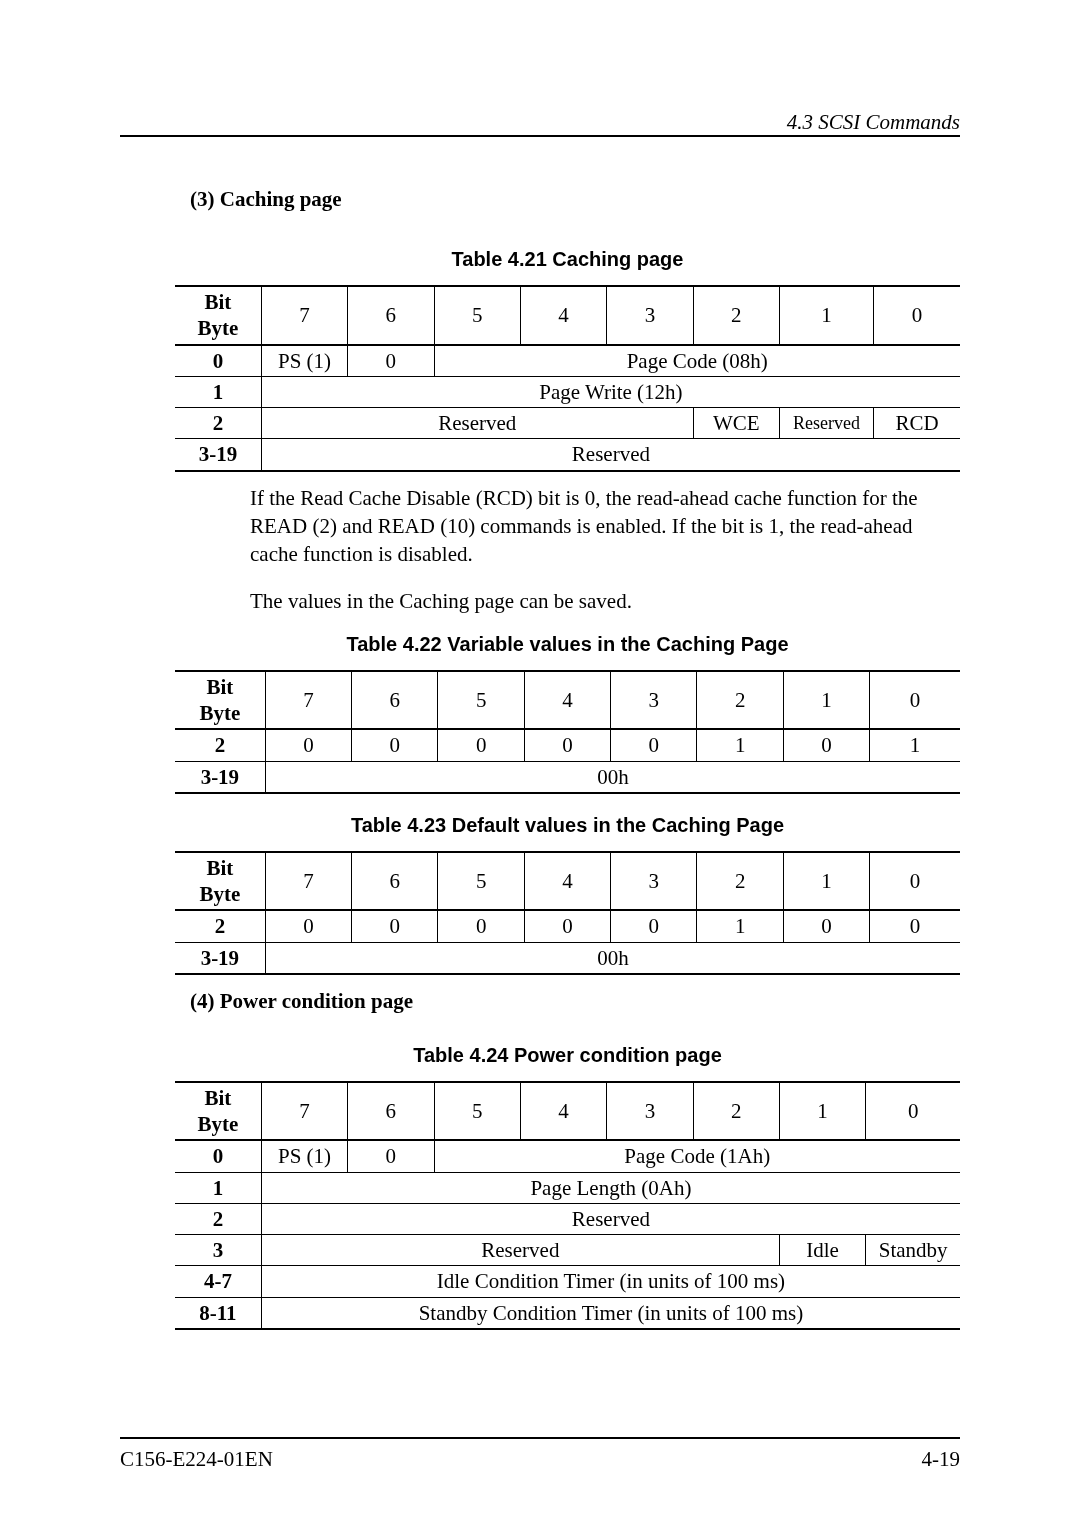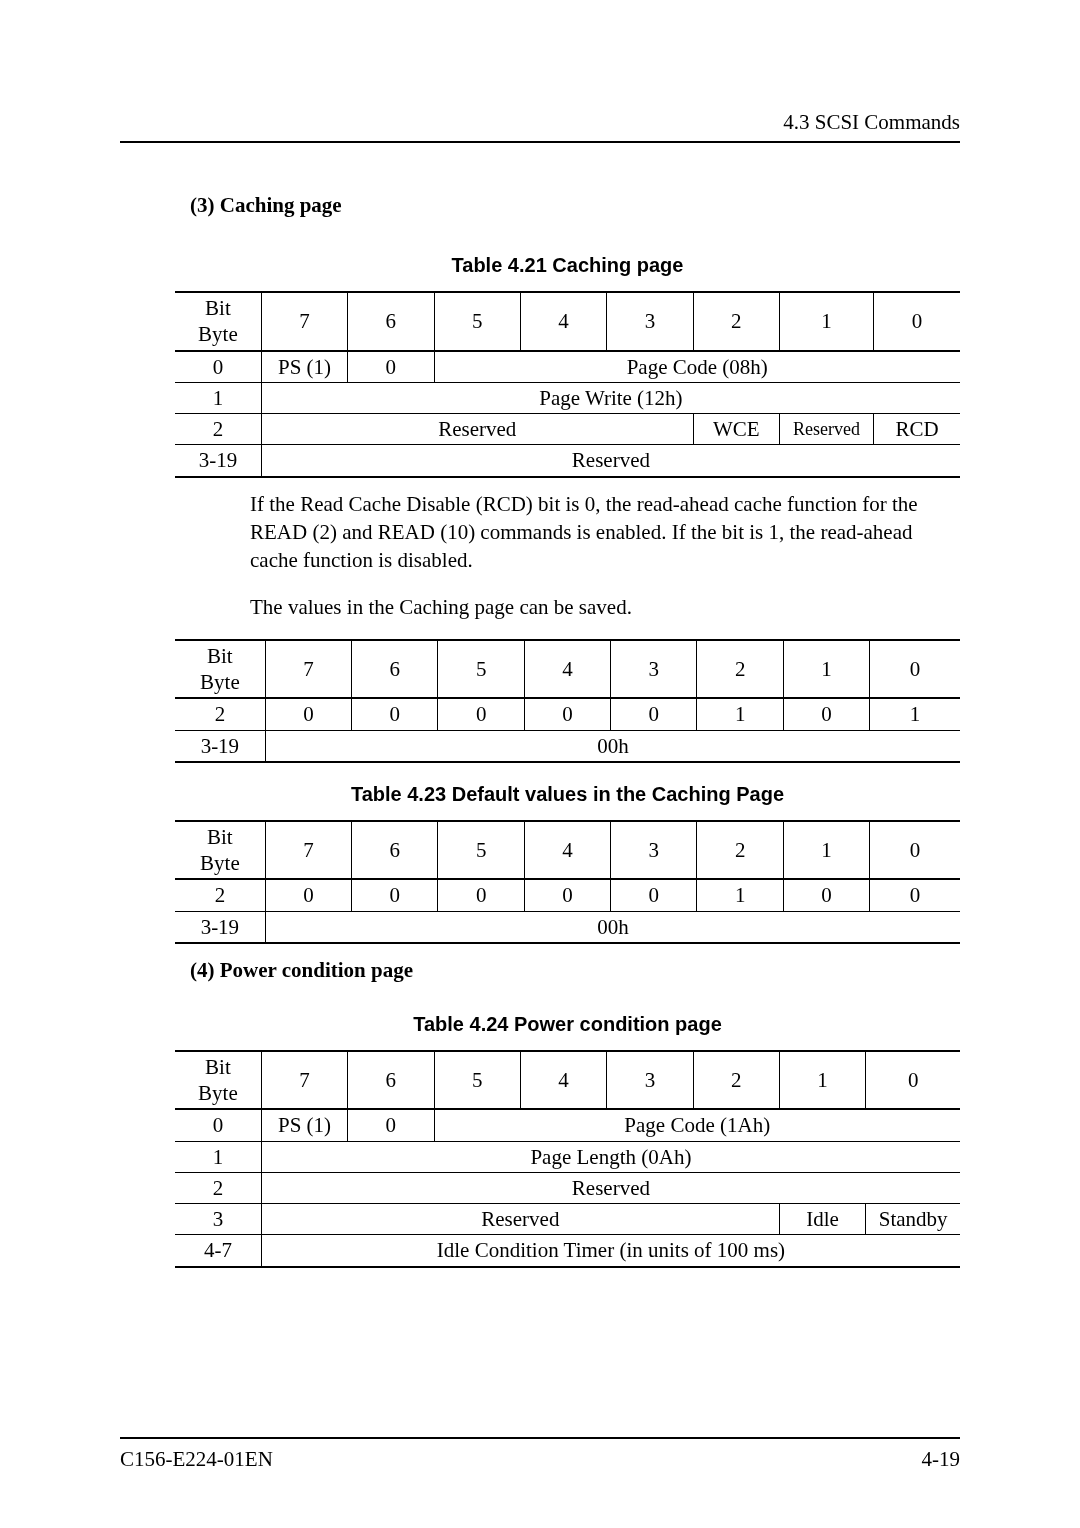--- a/index.html
+++ b/index.html
@@ -11,22 +11,22 @@
     font-size: 21px;
     color: #000;
     position: relative;
     background: #fff;
   }
   .page {
     padding: 110px 120px 0 120px;
   }
   .running-head {
     text-align: right;
-    font-size: 21px;
-    margin-bottom: 6px;
+    font-style: italic;
+    font-size: 21px;
   }
   .head-rule {
     border: none;
     border-top: 2px solid #000;
     margin: 0 0 50px 0;
   }
   .sec-label {
     margin: 0 0 36px 70px;
     font-size: 21px;
     font-weight: bold;
@@ -58,21 +58,21 @@
   table.bit-table tr:first-child th {
     border-top: 2px solid #000;
   }
   table.bit-table tr.hdr td,
   table.bit-table tr.hdr th {
     border-bottom: 2px solid #000;
   }
   table.bit-table tr:last-child td {
     border-bottom: 2px solid #000;
   }
-  table.bit-table td.noL, table.bit-table th.noL { border-left: none; }
+  table.bit-table td.noL, table.bit-table th.noL { border-left: none; font-weight: bold; }
   table.bit-table td.noR, table.bit-table th.noR { border-right: none; }
   .body-text {
     margin: 10px 0 18px 130px;
     line-height: 1.35;
     font-size: 21px;
   }
   .section-block { margin-left: 55px; margin-right: 0; }
   .footer {
     position: absolute;
     left: 120px;
@@ -148,20 +148,21 @@
         <td class="noR" colspan="8">Reserved</td>
       </tr>
     </tbody>
       </table>
   </div>
 
   <div class="body-text">If the Read Cache Disable (RCD) bit is 0, the read-ahead cache function for the READ (2) and READ (10) commands is enabled.  If the bit is 1, the read-ahead cache function is disabled.</div>
   <div class="body-text">The values in the Caching page can be saved.</div>
 
   <div class="section-block">
+    <div class="table-caption">Table 4.22  Variable values in the Caching Page</div>
     <table class="bit-table">
       <colgroup>
         <col style="width:11.5%">
           <col style="width:11%">
           <col style="width:11%">
           <col style="width:11%">
           <col style="width:11%">
           <col style="width:11%">
           <col style="width:11%">
           <col style="width:11%">
@@ -289,20 +290,24 @@
       <tr>
         <td class="noL">3</td>
         <td colspan="6">Reserved</td>
         <td>Idle</td>
         <td class="noR">Standby</td>
       </tr>
       <tr>
         <td class="noL">4-7</td>
         <td class="noR" colspan="8">Idle Condition Timer (in units of 100 ms)</td>
       </tr>
+      <tr>
+        <td class="noL">8-11</td>
+        <td class="noR" colspan="8">Standby Condition Timer (in units of 100 ms)</td>
+      </tr>
     </tbody>
       </table>
   </div>
 </div>
 
 <div class="footer">
   <hr class="foot-rule">
   <div class="foot-row">
     <span>C156-E224-01EN</span>
     <span>4-19</span>

